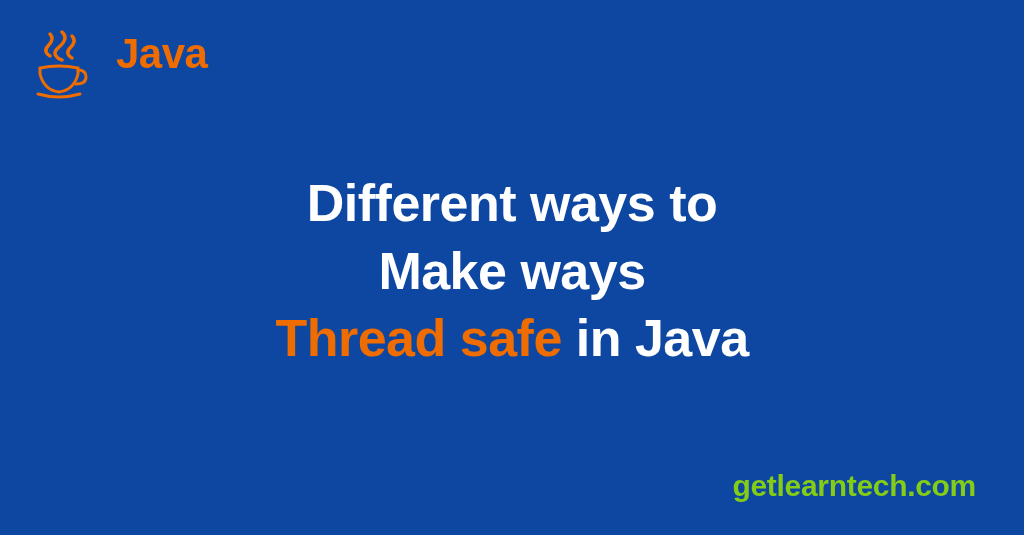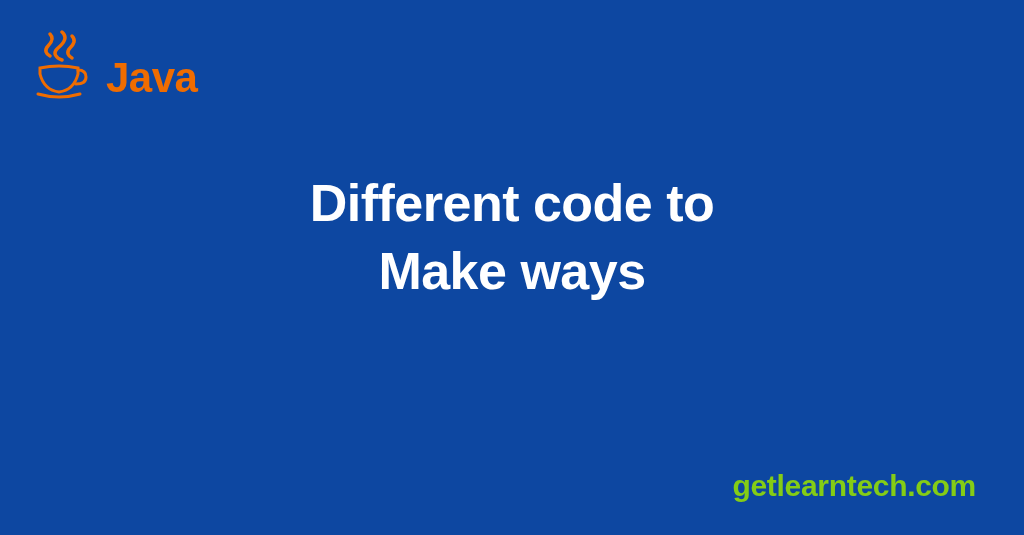--- a/index.html
+++ b/index.html
@@ -13,22 +13,22 @@
       background: #0d47a1;
       font-family: 'Segoe UI', -apple-system, BlinkMacSystemFont, sans-serif;
       position: relative;
       overflow: hidden;
     }
     .logo-area {
       position: absolute;
       top: 30px;
       left: 30px;
       display: flex;
-      align-items: flex-end;
-      gap: 18px;
+      align-items: flex-start;
+      gap: 28px;
     }
     .java-icon {
       width: 58px;
       height: 72px;
     }
     .java-text {
       color: #ef6c00;
       font-size: 42px;
       font-weight: 600;
       letter-spacing: -0.5px;
@@ -71,17 +71,20 @@
       <path d="M42 6 C46 10, 44 14, 40 18 C36 22, 38 26, 42 28" stroke="#ef6c00" stroke-width="3.5" fill="none" stroke-linecap="round"></path>
       <path d="M10 38 Q29 34, 48 38 L48 44 Q44 60, 29 62 Q14 60, 10 44 Z" stroke="#ef6c00" stroke-width="3" fill="none"></path>
       <path d="M48 40 Q56 40, 56 47 Q56 54, 46 54" stroke="#ef6c00" stroke-width="3" fill="none" stroke-linecap="round"></path>
       <path d="M8 64 Q29 70, 50 64" stroke="#ef6c00" stroke-width="3" fill="none" stroke-linecap="round"></path>
     </svg>
   </span>
   <span class="java-text">Java</span>
 </div>
 
 <div class="main-title">
-  <div class="title-line-1">Different code to</div>
+  <div class="title-line-1">Different ways to</div>
   <div class="title-line-2">Make ways</div>
+  <div>
+    <span class="title-line-3-highlight">Thread safe</span><span class="title-line-3-tail"> in Java</span>
+  </div>
 </div>
 
 <div class="footer-link">getlearntech.com</div>
 
 </body></html>

